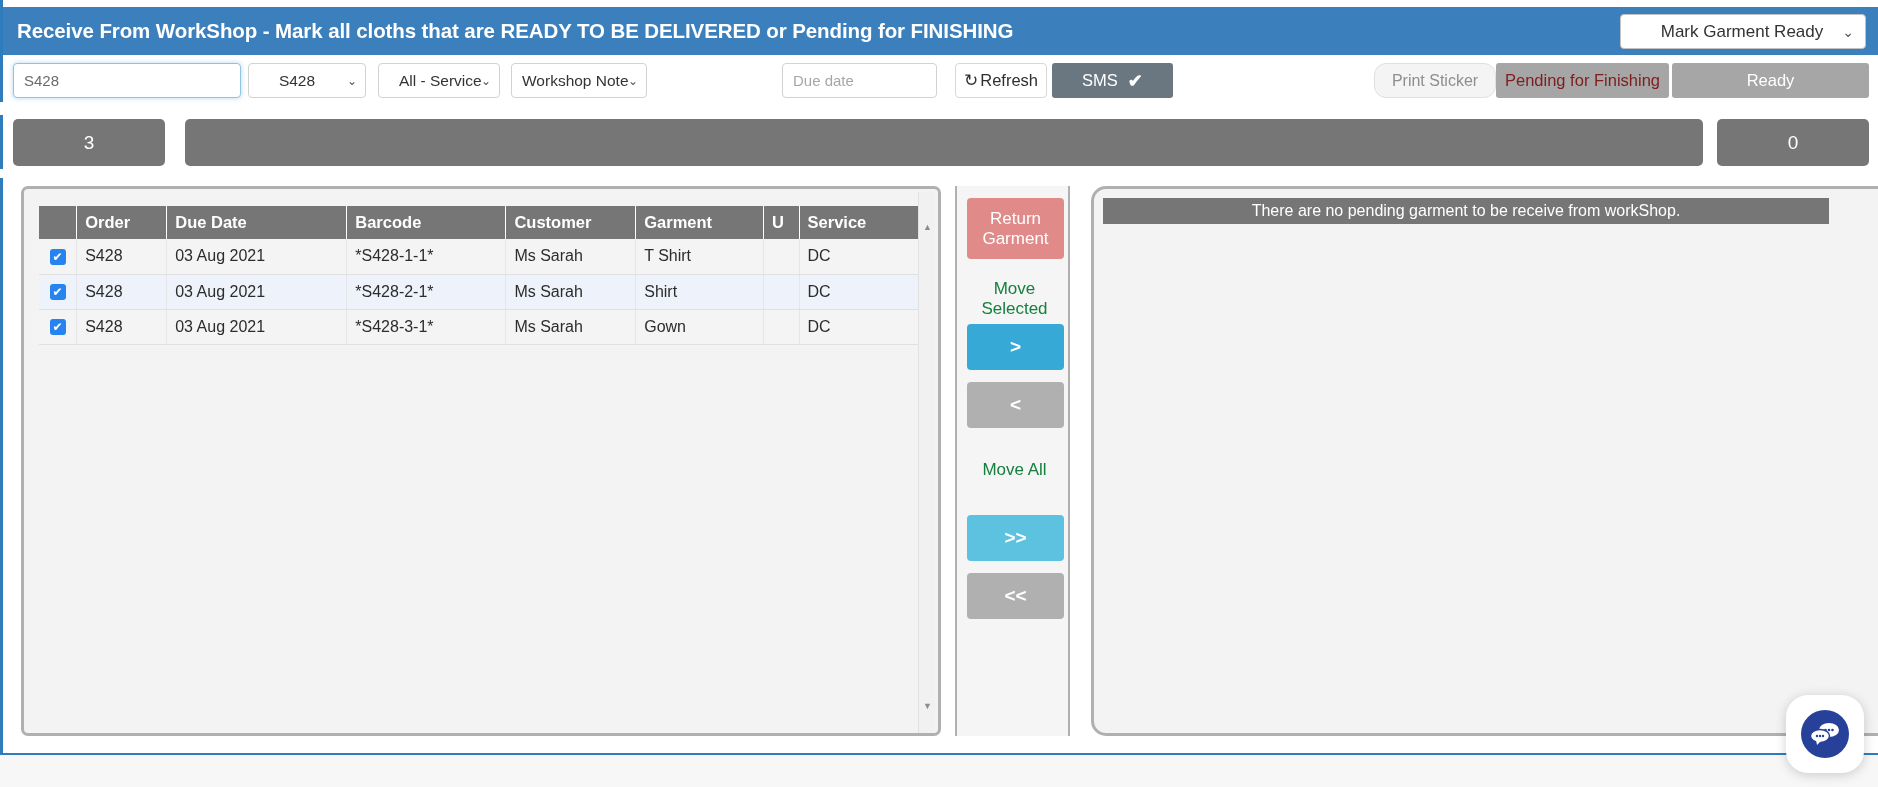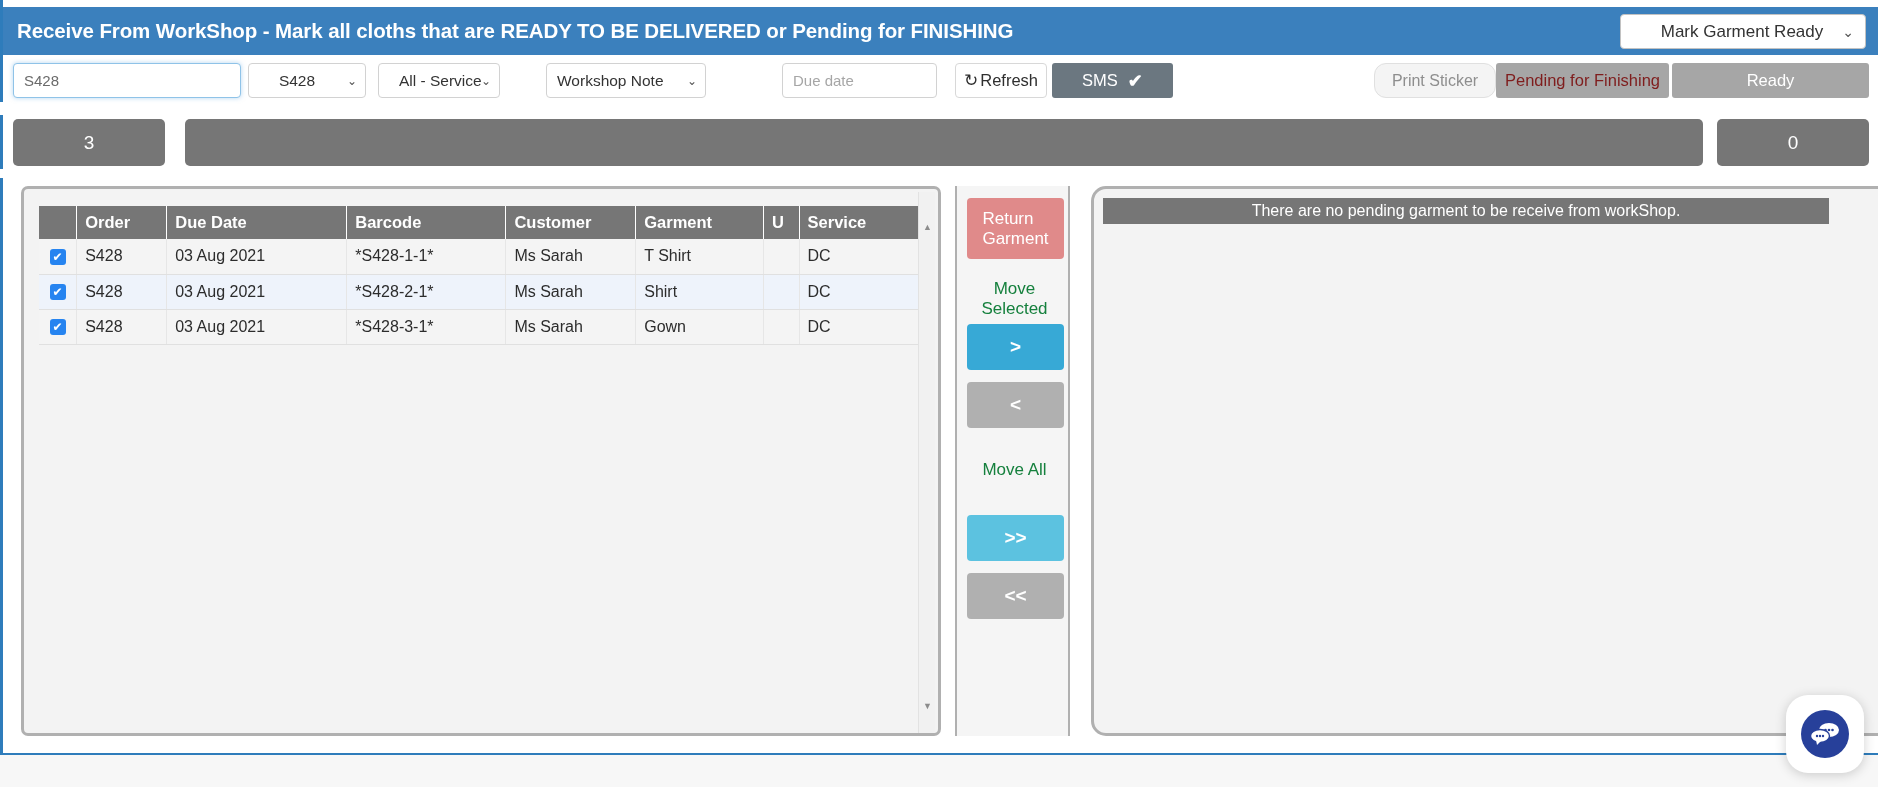--- a/index.html
+++ b/index.html
@@ -87,21 +87,21 @@
     padding: 0 22px 0 10px;
     white-space: nowrap; overflow: hidden;
   }
   .tb-select .chev {
     position: absolute; right: 8px; top: 50%;
     transform: translateY(-50%);
     font-size: 12px; color: #555;
   }
   #sel-order  { left: 245px; width: 118px; justify-content: center; padding: 0 20px 0 0;}
   #sel-service{ left: 375px; width: 122px; padding-left: 20px; }
-  #sel-note   { left: 508px; width: 160px; margin-left: 35px; }
+  #sel-note   { left: 508px; width: 136px; }
 
   .tb-date {
     position: absolute; left: 779px; top: 8px;
     width: 155px; height: 35px;
     background: #ffffff;
     border: 1px solid #d2d2d2;
     border-radius: 4px;
     display: flex; align-items: center;
     padding: 0 10px;
     font-size: 15px; color: #a6a6a6;
@@ -259,20 +259,21 @@
     background: #f5f5f5;
     border-left: 2px solid #b0b0b0;
     border-right: 2px solid #b0b0b0;
   }
   .mid-btn {
     position: absolute; left: 10px;
     width: 97px;
     border-radius: 4px;
     display: flex; align-items: center; justify-content: center;
     color: #ffffff;
+    text-align: center;
     line-height: 1.15;
   }
   #btn-return {
     top: 12px; height: 61px;
     background: #e08a8a; font-size: 17px;
   }
   .mid-label {
     position: absolute; left: 0; width: 115px;
     text-align: center; color: #15803d; font-size: 17px;
     line-height: 1.2;

